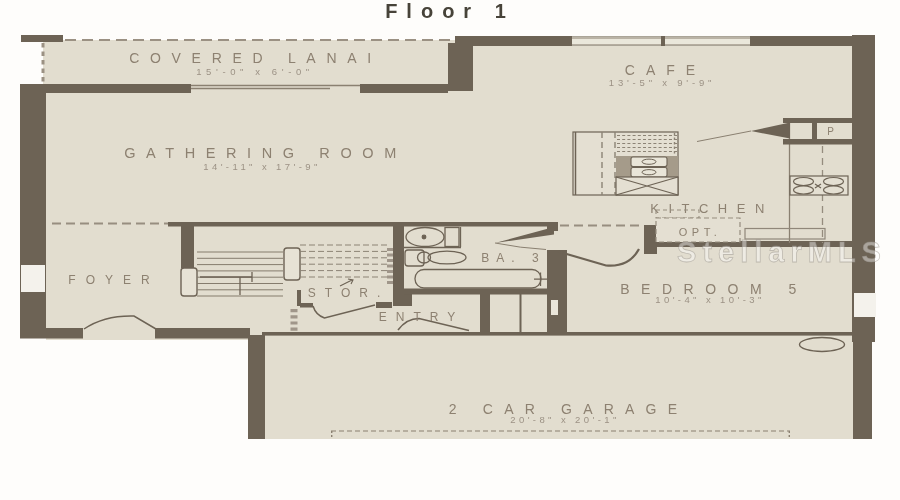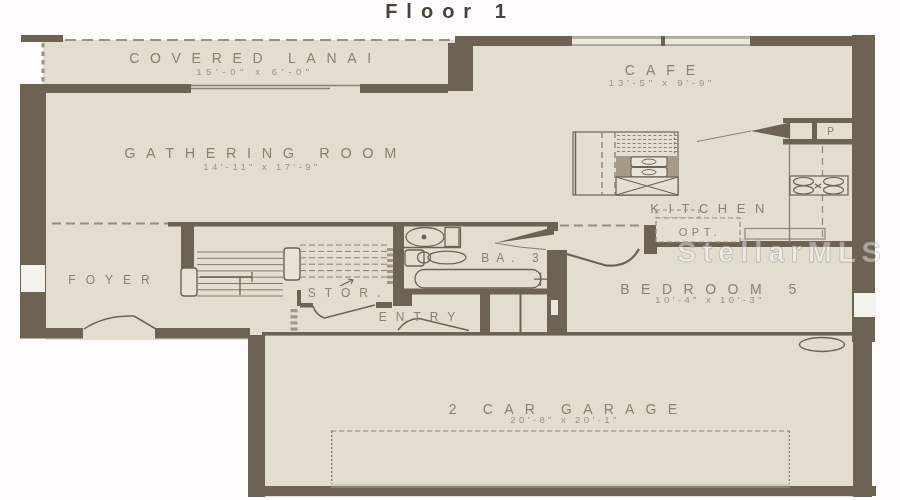--- a/index.html
+++ b/index.html
@@ -1,16 +1,16 @@
 <!DOCTYPE html>
 <html><head>
 <meta charset="utf-8">
 <style>
   html,body{margin:0;padding:0;background:#fefdfb;}
-  .page{width:900px;height:500px;position:relative;overflow:hidden;background:#fefdfb;}
+  .page{width:900px;height:439px;position:relative;overflow:hidden;background:#fefdfb;}
   svg{display:block;filter:blur(0.6px);}
   text{font-family:"Liberation Sans",sans-serif;}
 </style>
 </head>
 <body>
 <div class="page">
 <svg width="900" height="500" viewBox="0 0 900 500">
 
   <text x="450" y="18" text-anchor="middle" font-size="20" letter-spacing="9" fill="#474339" font-weight="bold">Floor 1</text>
 

